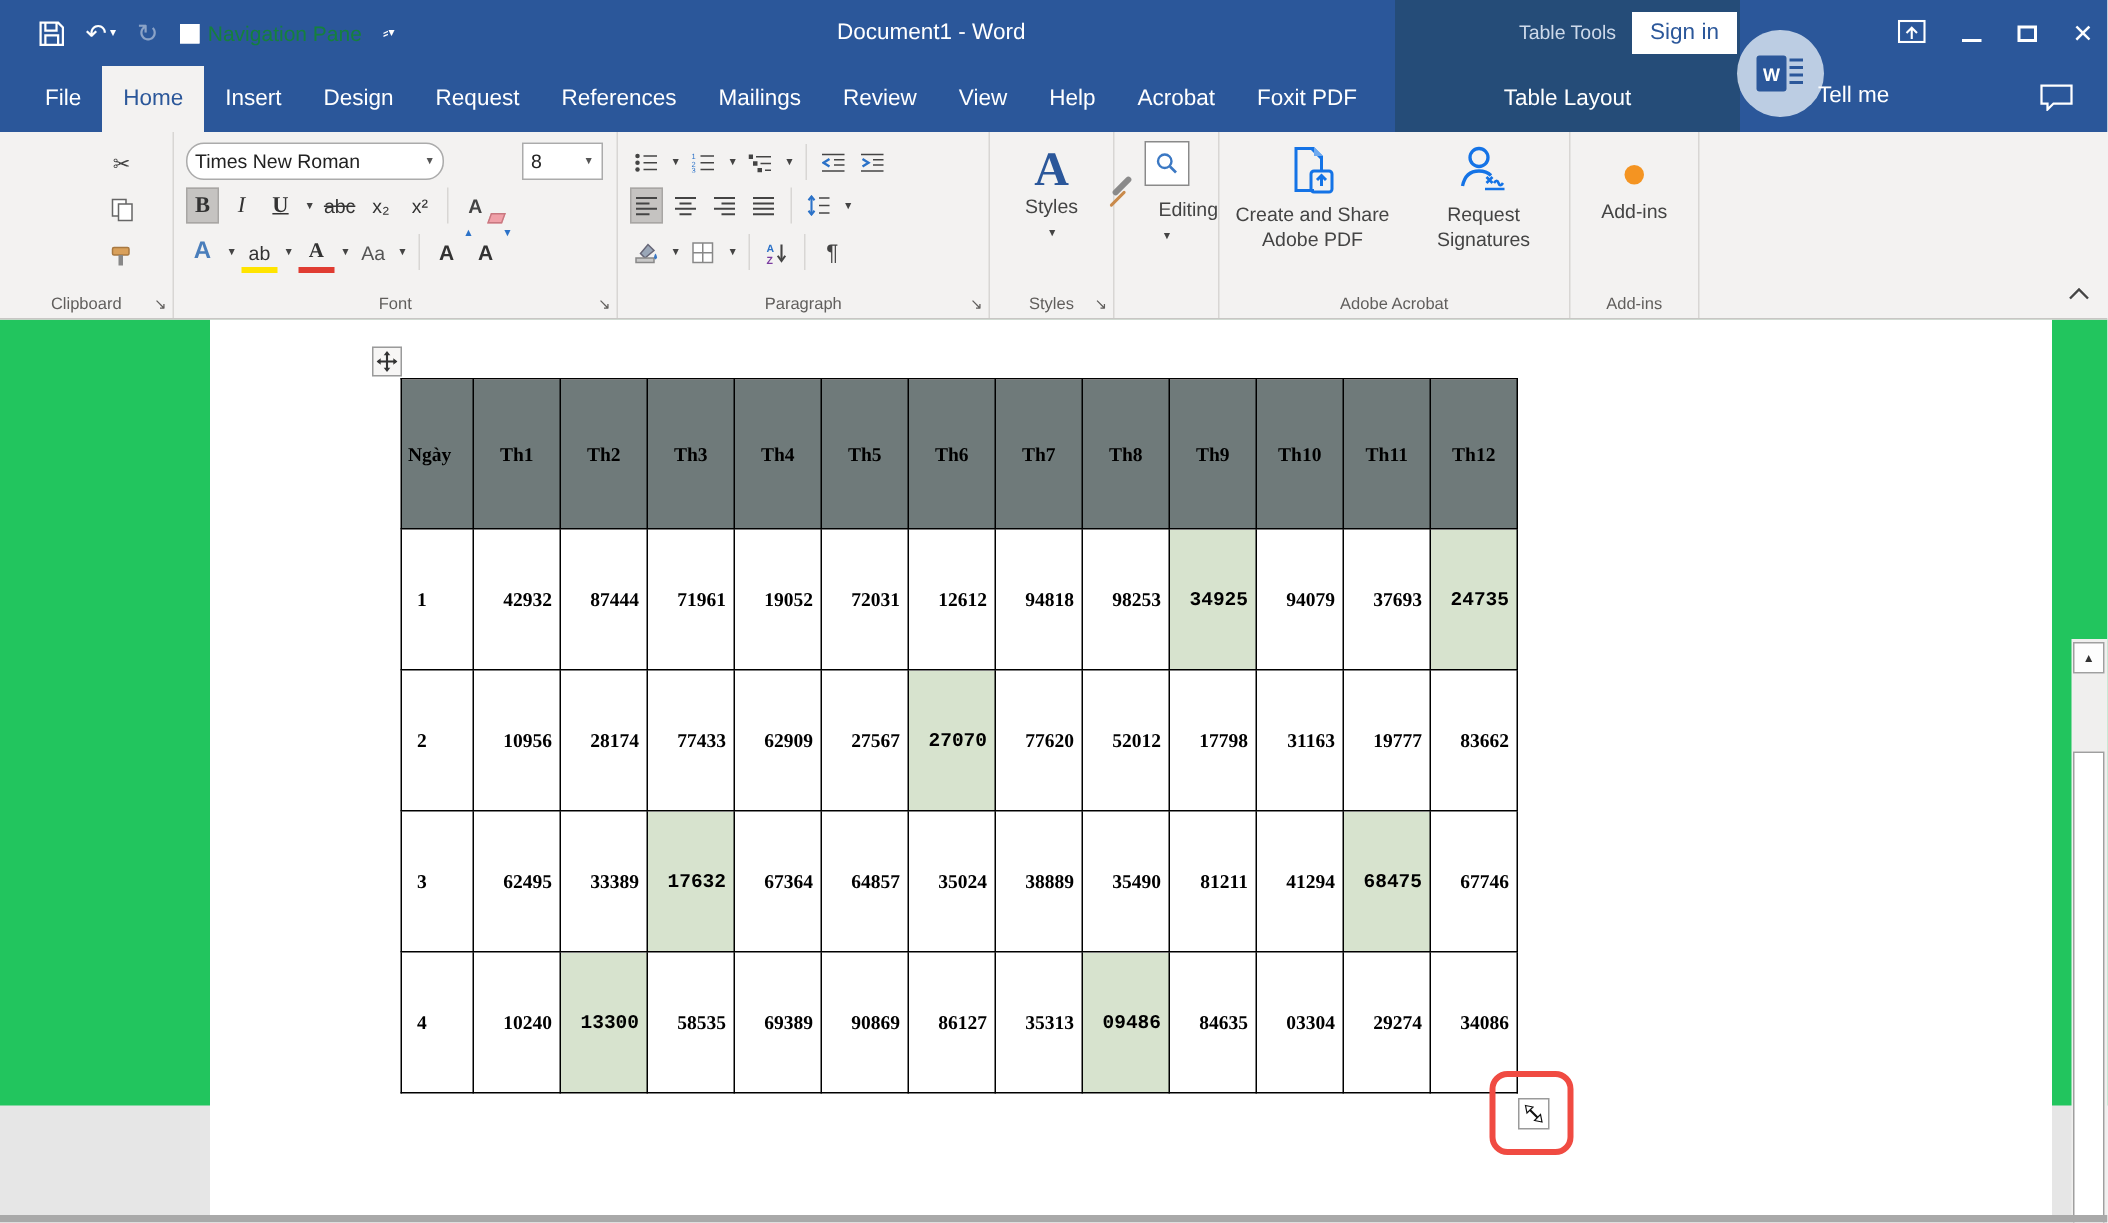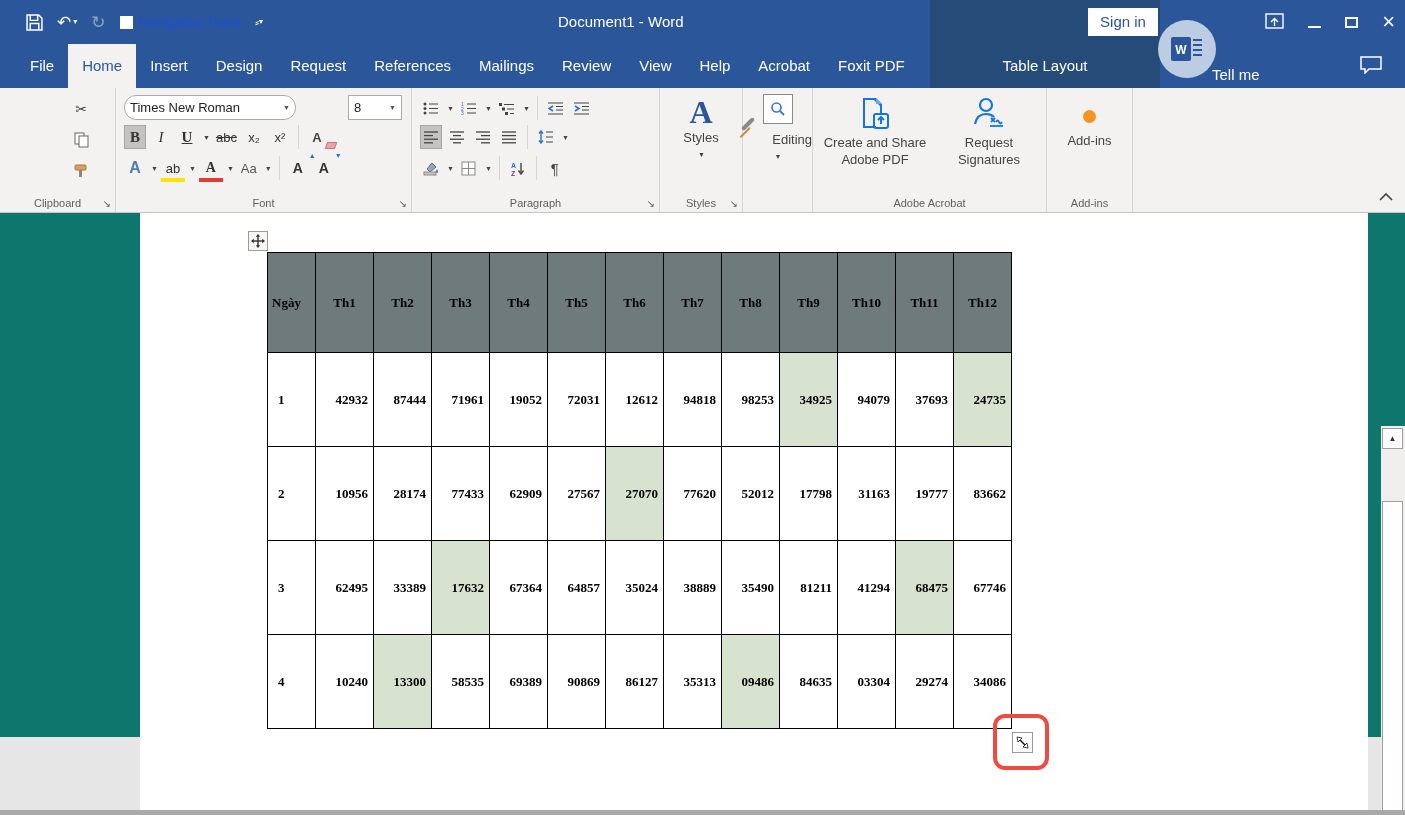--- a/index.html
+++ b/index.html
@@ -13,42 +13,42 @@
   .ctx-label { position:absolute; top:0; left:0; width:100%; height:44px; line-height:44px; text-align:center;
                color:#cdd9ea; font-size:13px; }
   .ctx-tabs { position:absolute; bottom:0; left:0; width:100%; height:44px; display:flex; justify-content:center;
               align-items:center; gap:4px; }
   .titlebar { position:absolute; left:0; top:0; width:1405px; height:44px; z-index:2; color:#fff; }
   .qat { position:absolute; left:26px; top:0; height:44px; display:flex; align-items:center; gap:14px; }
   .qat .icon-btn { color:#fff; font-size:17px; line-height:1; cursor:default; display:flex; align-items:center; }
   .qat .chev { font-size:8px; margin-left:2px; }
   .disabled { opacity:.45; }
   .checkbox { width:13px; height:13px; background:#fff; border:1px solid #fff; display:inline-block; }
-  .navpane-label { font-size:14px; color:#1d4ed8; margin-left:6px; }
+  .navpane-label { font-size:14px; color:#15803d; margin-left:6px; }
   .win-title { position:absolute; left:558px; top:0; height:44px; line-height:44px; font-size:15px; color:#fff; }
   .signin-btn { position:absolute; left:1088px; top:8px; width:70px; height:28px; background:#fff; color:#2B579A;
                 font-size:15px; text-align:center; line-height:28px; z-index:6; }
   .win-controls { position:absolute; right:10px; top:6px; height:32px; display:flex; gap:24px; align-items:center; z-index:6; }
   .win-controls span { color:#fff; font-size:18px; line-height:1; }
   .maxi { display:inline-block; width:13px; height:11px; border:2px solid #fff; }
   .mini { display:inline-block; width:13px; height:2px; background:#fff; }
 
   .tabs-row { position:absolute; left:0; top:44px; width:1405px; height:44px; display:flex; align-items:stretch;
               padding-left:16px; z-index:2; }
   .tab { color:#fff; font-size:15px; padding:0 14px; line-height:44px; white-space:nowrap; }
   .tab.active { background:#f3f2f1; color:#2B579A; }
 
   
   .watermark { position:absolute; left:1150px; top:12px; width:250px; height:76px; z-index:10; pointer-events:none; }
   .wm-badge { position:absolute; left:8px; top:8px; width:58px; height:58px; border-radius:50%;
               background:rgba(214,226,240,.85); display:flex; align-items:center; justify-content:center; }
   .wm-word { position:absolute; left:54px; top:12px; font-size:27px; font-weight:bold; color:#dedede;
              text-shadow:0 0 1px #444, 1px 1px 0 #555; letter-spacing:1px; }
   .wm-suffix { color:#e2531d; text-shadow:0 0 1px #7a2200, 1px 1px 0 #8a2b00; }
-  .tellme { position:absolute; left:62px; top:54px; color:#fff; font-size:15px; }
+  .tellme { position:absolute; left:62px; top:43px; color:#fff; font-size:15px; }
   .wm-bubble { position:absolute; right:18px; top:44px; }
 
   
   .ribbon { position:absolute; left:0; top:88px; width:1405px; height:125px; background:#f3f2f1;
             border-bottom:1px solid #c8c6c4; display:flex; z-index:2; }
   .rgroup { position:relative; height:100%; border-right:1px solid #d8d6d4; flex:none; }
   .rgroup-label { position:absolute; bottom:3px; left:0; width:100%; text-align:center; font-size:11px; color:#605e5c; }
   .launcher { position:absolute; bottom:3px; right:4px; font-size:10px; color:#605e5c; }
   .icon-sm { width:22px; height:22px; display:flex; align-items:center; justify-content:center; color:#444;
              font-size:14px; }
@@ -104,34 +104,34 @@
   
   .g-adobe { width:234px; }
   .adobe-btn { position:absolute; top:8px; width:112px; text-align:center; color:#444; font-size:13px; line-height:17px; }
   .g-addins { width:86px; }
   .addin-dot { width:13px; height:13px; border-radius:50%; background:#F49422; margin:22px auto 10px auto; }
   .addin-lbl { text-align:center; font-size:13px; color:#444; }
 
   .collapse-chev { position:absolute; left:1377px; top:189px; z-index:3; color:#444; }
 
   
-  .docarea { position:absolute; left:0; top:213px; width:1405px; height:524px; background:#0f766e; }
+  .docarea { position:absolute; left:0; top:213px; width:1405px; height:524px; background:#22c55e; }
   .page { position:absolute; left:140px; top:0; width:1228px; height:597px; background:#fff; }
 
   .doc-table { border-collapse:collapse; font-family:"Liberation Serif",serif; font-weight:bold; font-size:13px;
                color:#000; table-layout:fixed; }
   .doc-table th, .doc-table td { border:1px solid #000; overflow:hidden; }
   .doc-table thead tr { height:100px; }
   .doc-table tbody tr { height:94px; }
   .doc-table th { background:#6F7A7A; }
   .th-ngay { text-align:left; padding-left:4px; }
   .th-m { text-align:center; }
   .td-day { text-align:left; padding-left:10px; background:#fff; }
   .td-val { text-align:right; padding-right:5px; background:#fff; }
-  .td-val.hl { background:#D7E3CE; }
+  .td-val.hl { background:#D7E3CE;font-family:Liberation Mono, monospace; }
 
   .move-handle { position:absolute; left:108px; top:18px; width:20px; height:20px; border:1px solid #9a9a9a;
                  background:#f7f6f5; display:flex; align-items:center; justify-content:center; }
   .resize-handle { position:absolute; left:872px; top:519px; width:21px; height:21px; border:1px solid #9a9a9a;
                    background:#fff; display:flex; align-items:center; justify-content:center; }
   .red-annot { position:absolute; left:853px; top:501px; width:56px; height:56px; border:4px solid #F04B42;
                border-radius:12px; }
 
   
   .scrollbar { position:absolute; left:1381px; top:213px; width:24px; height:597px; background:#f0efee; }
@@ -141,20 +141,21 @@
 
   .bottom-strip { position:absolute; left:0; top:810px; width:1405px; height:5px; background:#a9a9a9; }
 </style>
 </head>
 <body>
 
 <div class="app">
   <div class="top-bg"></div>
 
   <div class="ctx-block">
+    <div class="ctx-label">Table Tools</div>
     <div class="ctx-tabs">
         <div class="tab">Table Layout</div>
       </div>
   </div>
 
   <div class="titlebar">
     <div class="qat">
       <span class="icon-btn">
         <svg width="17" height="17" viewBox="0 0 16 16">
             <path d="M1 1 h11 l3 3 v11 h-14 z M4 1 v5 h7 v-5 M4 15 v-6 h8 v6" fill="none" stroke="#fff" stroke-width="1.4"></path>

